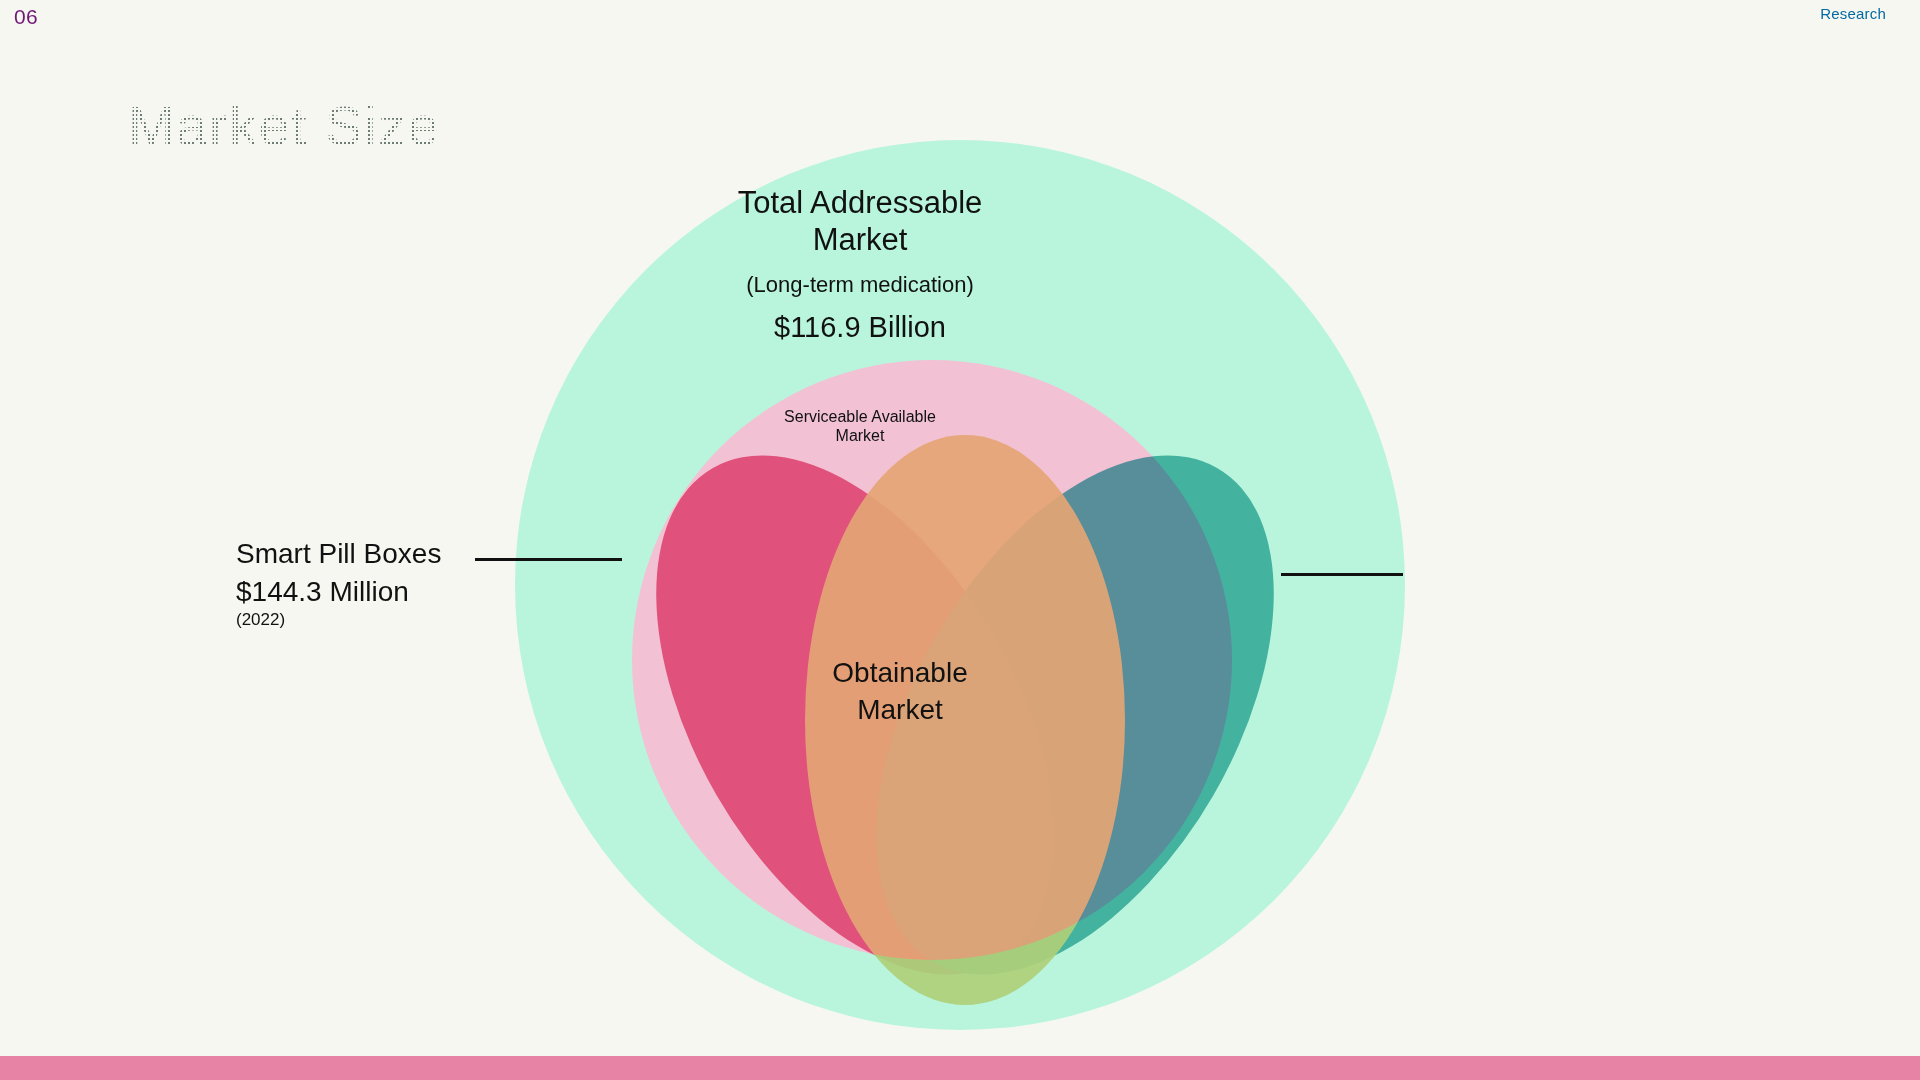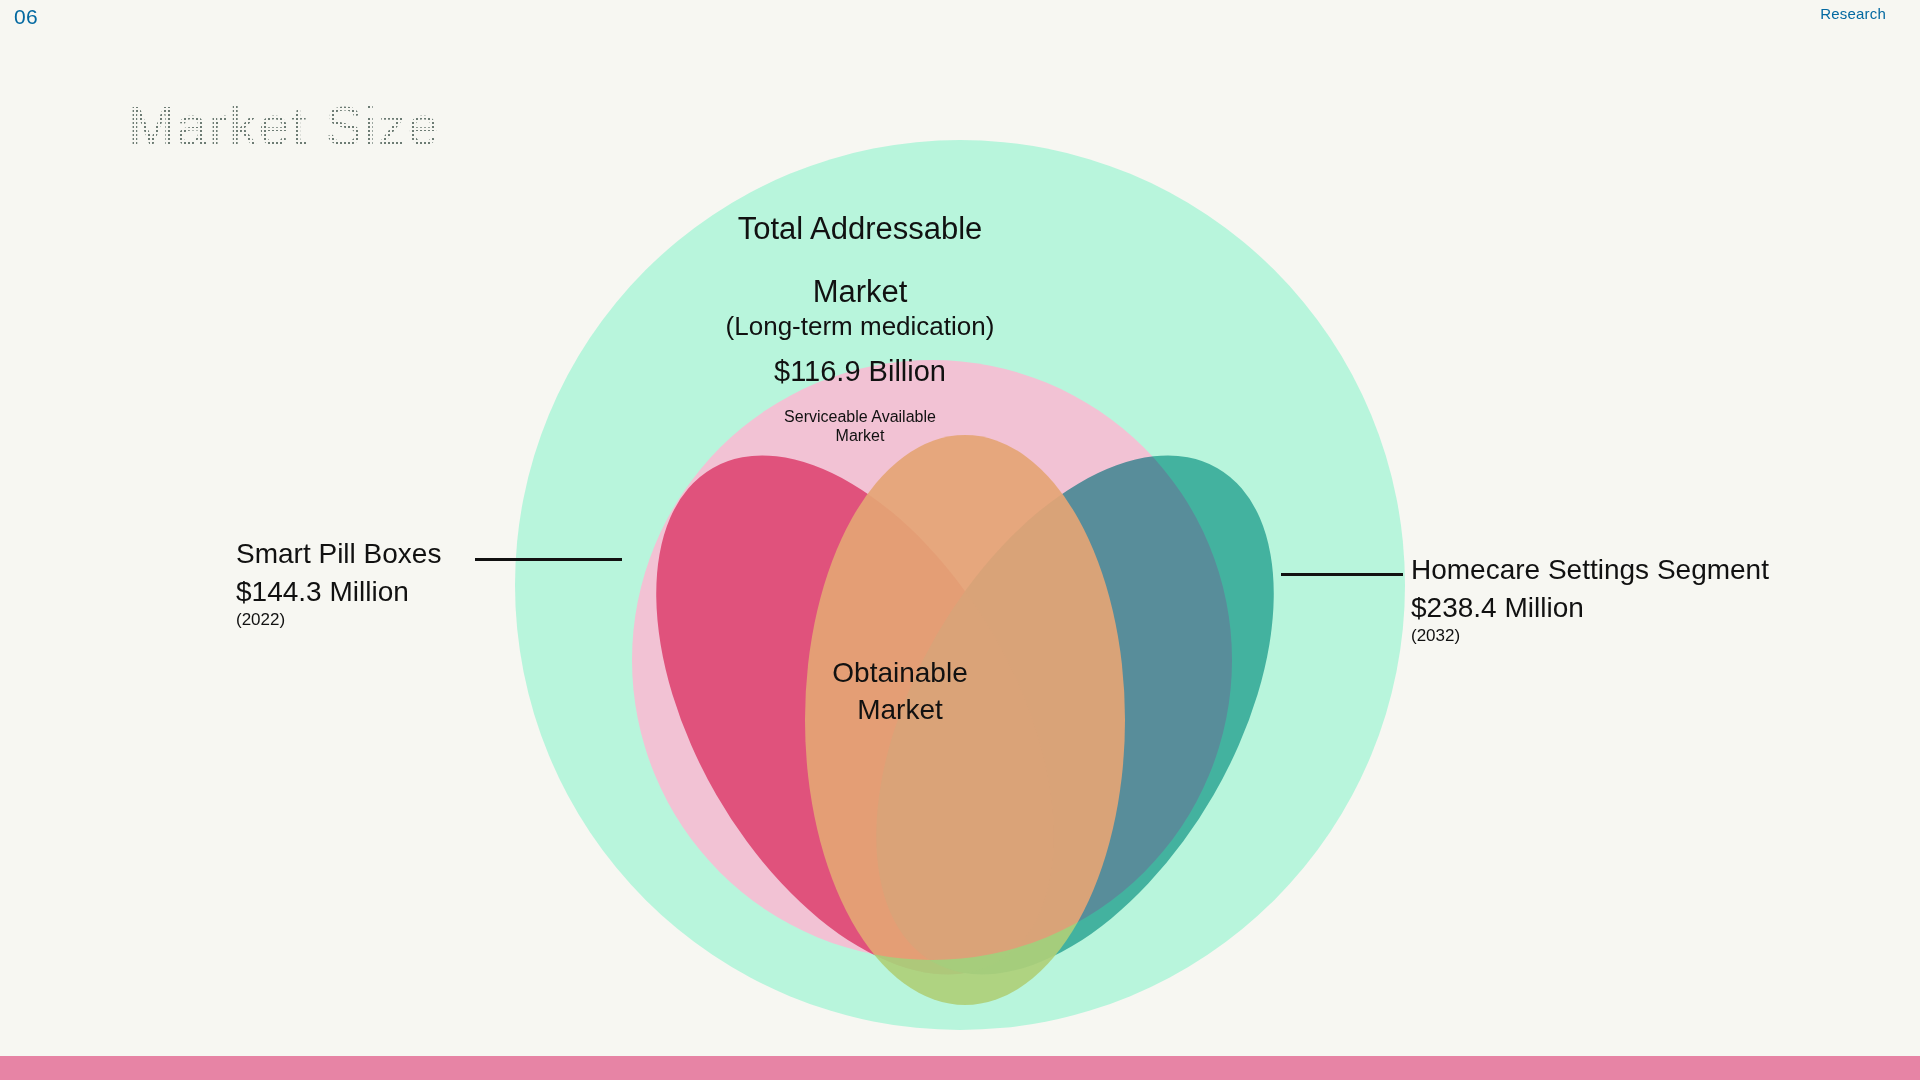--- a/index.html
+++ b/index.html
@@ -22,21 +22,21 @@
     inset: 0;
     background: #f7f7f2;
   }
 
   
   .page-number {
     position: absolute;
     left: 14px;
     top: 5px;
     font-size: 21px;
-    color: #0369a1;
+    color: #701a75;
     letter-spacing: 0.2px;
   }
   .header-right {
     position: absolute;
     right: 34px;
     top: 5px;
     font-size: 15px;
     color: #0369a1;
     letter-spacing: 0.2px;
   }
@@ -77,22 +77,22 @@
     position: absolute;
     text-align: center;
     color: #111111;
     line-height: 1.18;
   }
   .tam-label {
     left: 660px;
     top: 185px;
     width: 400px;
   }
-  .tam-label .l1 { font-size: 31px; margin-top: 26px; }
-  .tam-label .l2 { font-size: 26px; margin-top: 1px; }
+  .tam-label .l1 { font-size: 31px; }
+  .tam-label .l2 { font-size: 22px; margin-top: 14px; }
   .tam-label .l3 { font-size: 29px; margin-top: 12px; }
 
   .sam-label {
     left: 680px;
     top: 408px;
     width: 360px;
     font-size: 16px;
   }
 
   .som-label {
@@ -181,21 +181,16 @@
   </div>
 
   <div class="leader leader-left"></div>
   <div class="annot annot-left">
     <div class="name">Smart Pill Boxes</div>
     <div class="value">$144.3 Million</div>
     <div class="year">(2022)</div>
   </div>
 
   <div class="leader leader-right"></div>
-  <div class="annot annot-right">
-    <div class="name">Homecare Settings Segment</div>
-    <div class="value">$238.4 Million</div>
-    <div class="year">(2032)</div>
-  </div>
 
   <div class="footer-bar"></div>
 
 </div>
 
 </body></html>

